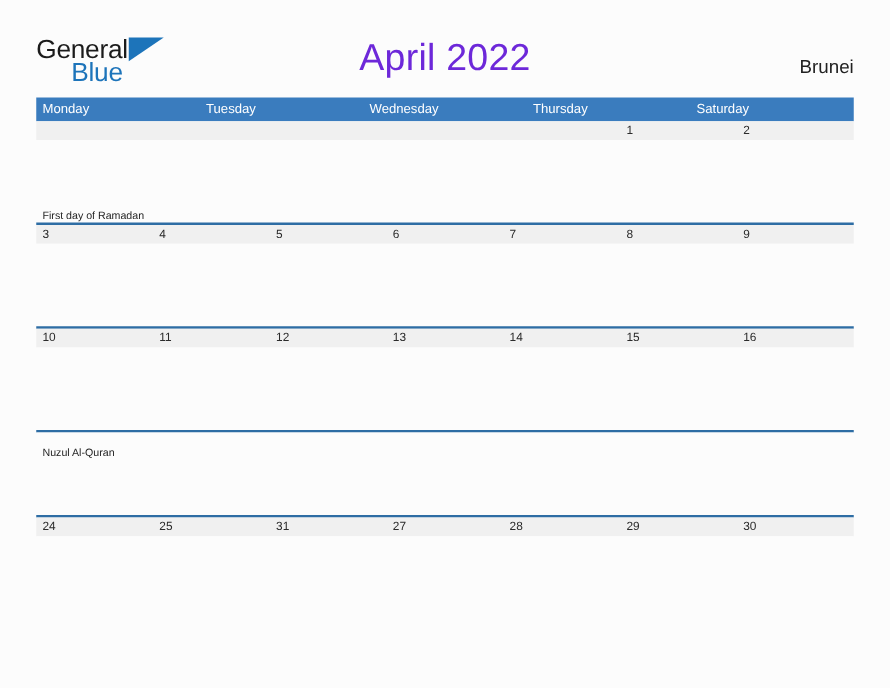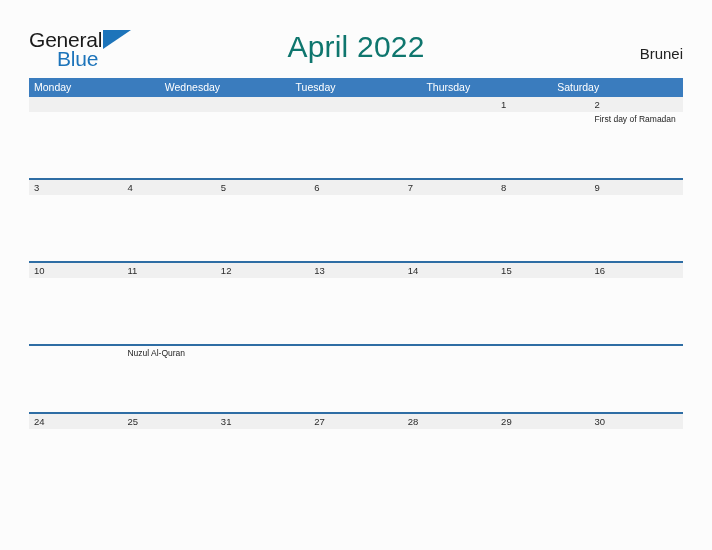--- a/index.html
+++ b/index.html
@@ -64,21 +64,21 @@
   }
 
   .month-title {
     position: absolute;
     left: 0;
     top: 30px;
     width: 712px;
     text-align: center;
     font-size: 30px;
     font-weight: normal;
-    color: #0f766e;
+    color: #6d28d9;
     letter-spacing: 0.2px;
   }
 
   .country {
     position: absolute;
     right: 29px;
     top: 45px;
     font-size: 15px;
     color: #222222;
   }
@@ -121,20 +121,21 @@
     font-size: 9.5px;
     line-height: 15px;
     padding-left: 5px;
     box-sizing: border-box;
     color: #2b2b2b;
   }
   .event-band {
     display: flex;
     height: 66px;
     background: #fcfcfc;
+    flex-direction: column;
   }
   .event-cell {
     flex: 1 1 0;
     padding: 2px 5px 0 5px;
     box-sizing: border-box;
   }
   .event-text {
     font-size: 8.5px;
     line-height: 11.5px;
     color: #1e1e1e;
@@ -157,22 +158,22 @@
     <div class="month-title">April 2022</div>
 
     <div class="country">Brunei</div>
 
   </div>
 
   <div class="calendar">
 
     <div class="dow-header">
       <div class="dow-cell">Monday</div>
+      <div class="dow-cell">Tuesday</div>
       <div class="dow-cell">Wednesday</div>
-      <div class="dow-cell">Tuesday</div>
       <div class="dow-cell">Thursday</div>
       <div class="dow-cell">Saturday</div>
     </div>
 
     <div class="week first">
       <div class="date-band">
         <div class="date-num"></div>
         <div class="date-num"></div>
         <div class="date-num"></div>
         <div class="date-num"></div>

